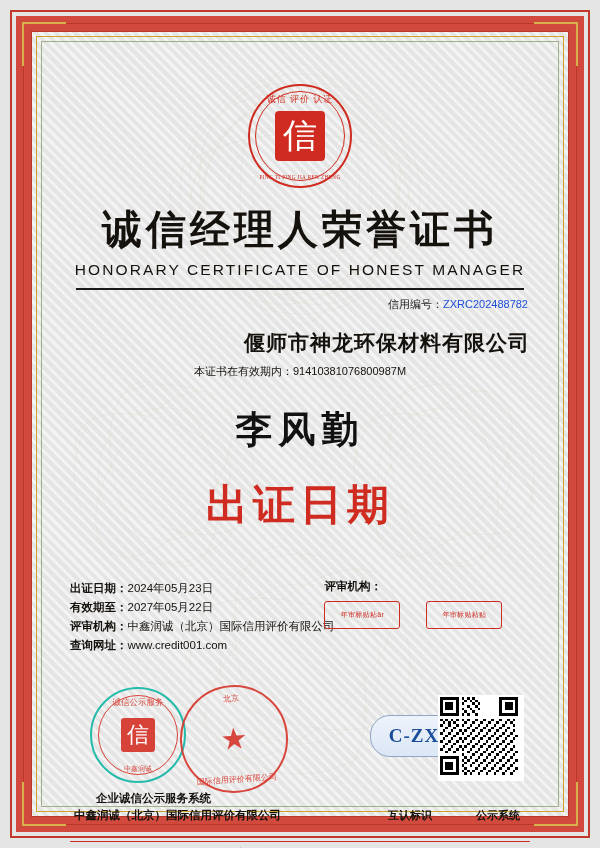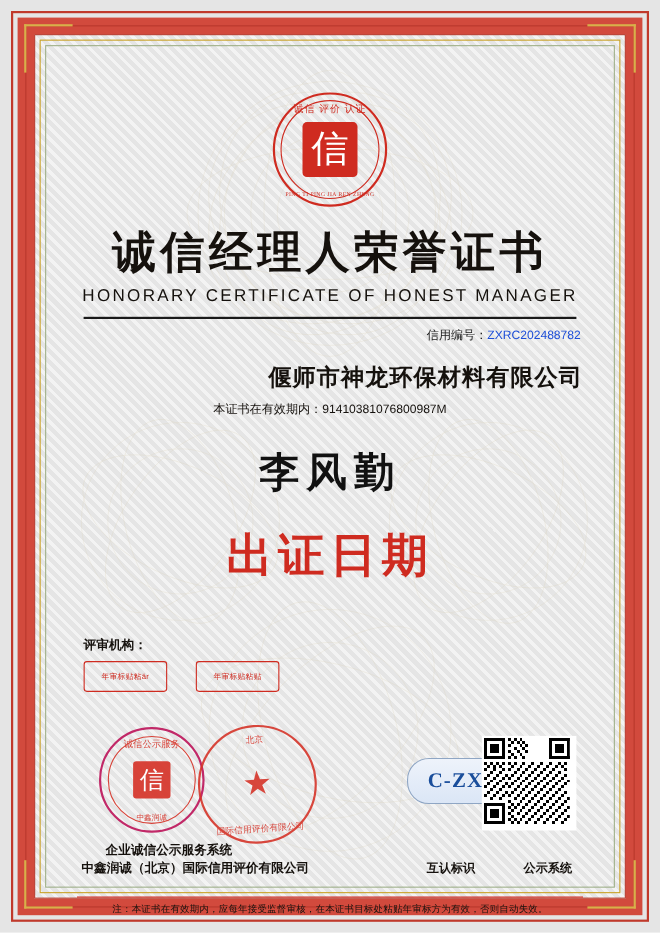--- a/index.html
+++ b/index.html
@@ -254,21 +254,21 @@
   
   .stamps {
     position: relative;
     margin-top: 30px;
     height: 120px;
   }
   .stamp-round {
     position: absolute;
     width: 92px; height: 92px;
     border-radius: 50%;
-    border: 2px solid #be185d;
+    border: 2px solid #14b8a6;
     color: #d6352a;
     opacity: .92;
   }
   .stamp-round .inner-ring {
     position: absolute; inset: 6px;
     border-radius: 50%;
     border: 1px solid #d6352a;
   }
   .stamp-round .mid {
     position: absolute;
@@ -459,20 +459,34 @@
       <span>信用编号：</span><span class="val">ZXRC202488782</span>
     </div>
 
     <div class="company">偃师市神龙环保材料有限公司</div>
     <div class="uscc">本证书在有效期内：91410381076800987M</div>
 
     <div class="person">李风勤</div>
     <div class="award">出证日期</div>
 
     <div class="details">
+      <div class="details-left">
+        <div class="row">
+          <b>出证日期：</b><span>2024年05月23日</span>
+        </div>
+        <div class="row">
+          <b>有效期至：</b><span>2027年05月22日</span>
+        </div>
+        <div class="row">
+          <b>评审机构：</b><span>中鑫润诚（北京）国际信用评价有限公司</span>
+        </div>
+        <div class="row">
+          <b>查询网址：</b><span>www.credit001.com</span>
+        </div>
+      </div>
       <div class="details-right">
         <div class="annual-label">评审机构：</div>
         <div class="sticker-row">
           <div class="sticker">年审标贴粘är</div>
           <div class="sticker">年审标贴粘贴</div>
         </div>
       </div>
     </div>
 
     <div class="stamps">

